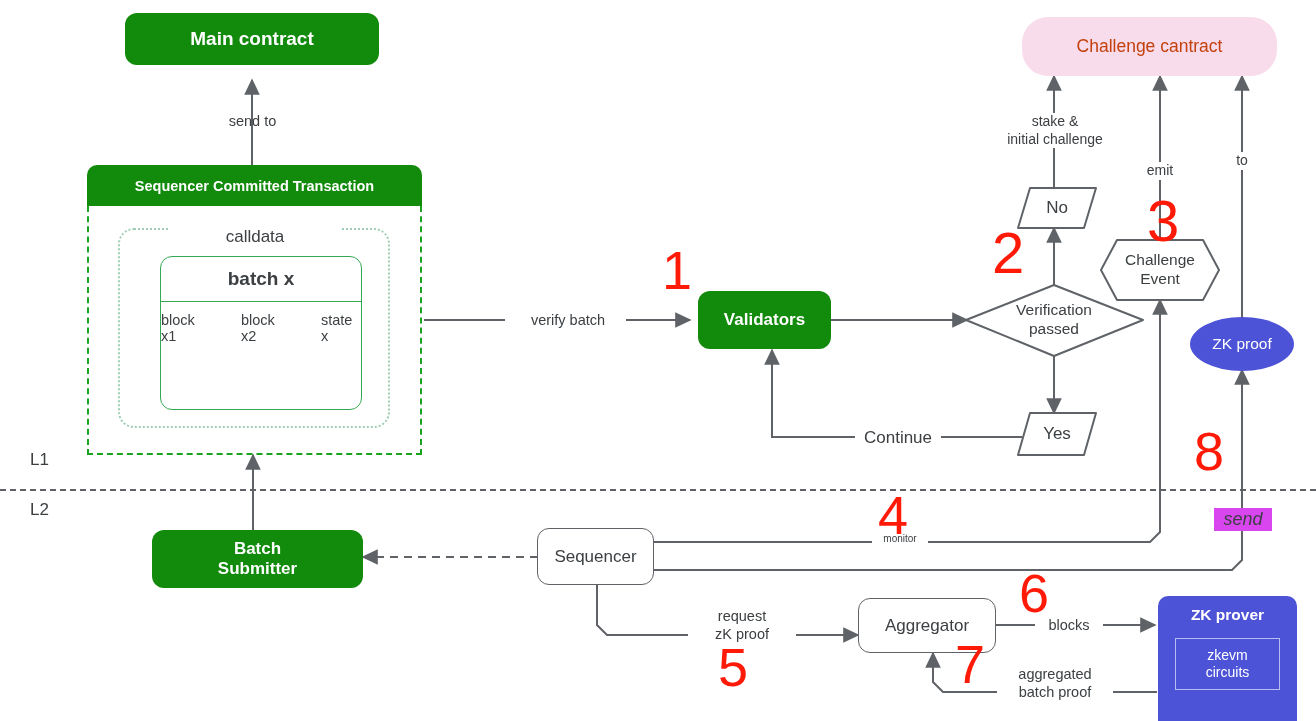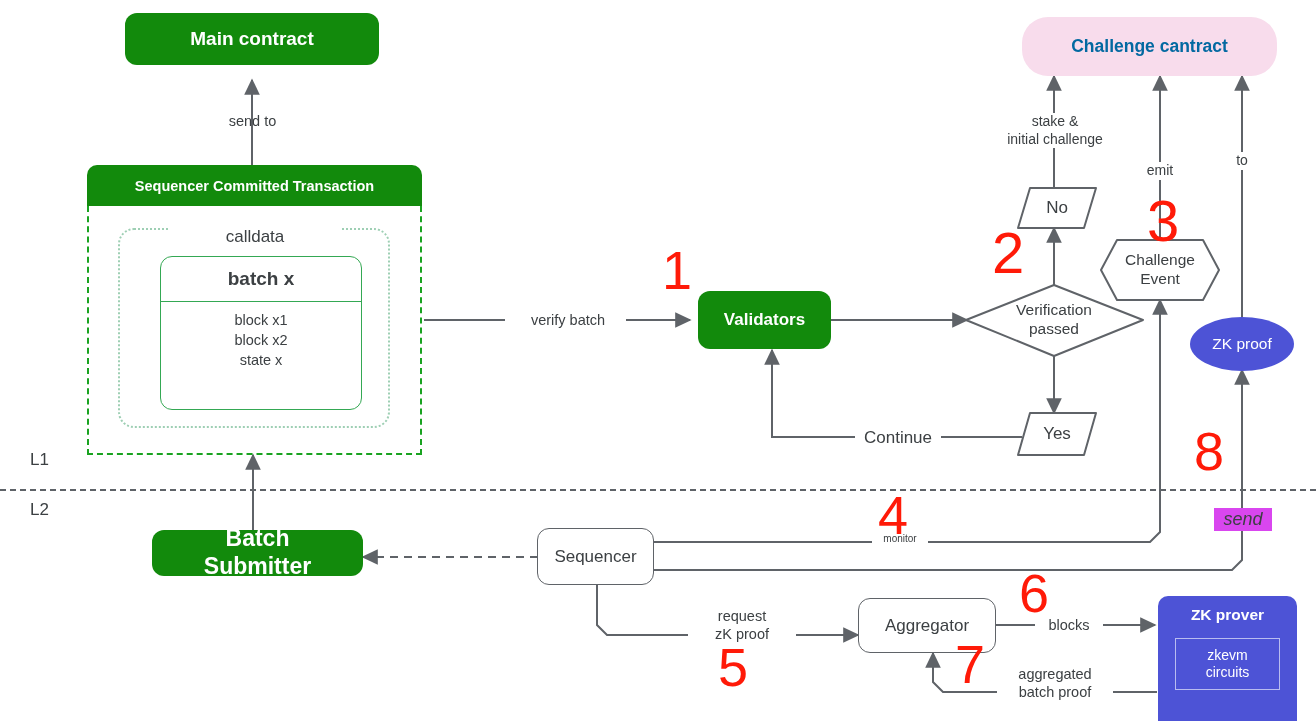--- a/index.html
+++ b/index.html
@@ -4,21 +4,21 @@
 <style>
   html,body{margin:0;padding:0;background:#ffffff;}
   body{font-family:"Liberation Sans","DejaVu Sans",sans-serif;}
   #stage{position:relative;width:1316px;height:721px;overflow:hidden;background:#fff;}
   #wires{position:absolute;left:0;top:0;width:1316px;height:721px;}
 
   .node{position:absolute;box-sizing:border-box;display:flex;align-items:center;justify-content:center;text-align:center;}
 
   .green-box{background:#128a0c;color:#fff;border-radius:12px;font-weight:bold;}
   .hdr-box{background:#128a0c;color:#fff;border-radius:10px 10px 0 0;font-weight:bold;}
-  .pink-box{background:#f8dcec;color:#0369a1;border-radius:26px;font-weight:bold;}
+  .pink-box{background:#f8dcec;color:#c2410c;border-radius:26px;}
   .blue-box{background:#4d53d6;color:#fff;border-radius:10px;}
   .blue-inner{position:absolute;box-sizing:border-box;border:1.5px solid #b9bcf0;color:#fff;
               display:flex;align-items:center;justify-content:center;text-align:center;line-height:1.25;}
   .plain-box{background:#fff;border:1.6px solid #5f6368;border-radius:12px;color:#3c4043;}
   .batch-outer{background:#fff;border:1.6px solid #34a853;border-radius:12px;}
   .calldata-box{position:absolute;box-sizing:border-box;border:2px dotted #9ecfb4;border-radius:16px;}
   .dashgreen{position:absolute;box-sizing:border-box;border:2.5px dashed #19a320;border-top:none;}
 
   .lbl{position:absolute;color:#3c4043;white-space:pre;line-height:1.25;}
   .lbl.c{text-align:center;}
@@ -103,21 +103,21 @@
 
   <div class="node hdr-box" style="left:87px;top:165px;width:335px;height:41px;font-size:14.5px;">Sequencer Committed Transaction</div>
   <div class="dashgreen" style="left:87px;top:206px;width:335px;height:249px;"></div>
 
   <div class="calldata-box" style="left:118px;top:228px;width:272px;height:200px;"></div>
   <div class="lbl c" style="left:170px;top:226px;width:170px;font-size:17px;background:#fff;">calldata</div>
 
   <div class="batch-outer" style="position:absolute;left:160px;top:256px;width:200px;height:152px;">
     <div style="height:44px;display:flex;align-items:center;justify-content:center;
                 font-size:19px;font-weight:bold;color:#3c4043;border-bottom:1.6px solid #34a853;">batch x</div>
-    <div style="padding-top:10px;display:flex;flex-direction:column;gap:4px;align-items:center;
+    <div style="padding-top:10px;display:flex;flex-direction:row;gap:30px;align-items:center;
                 font-size:14.5px;color:#3c4043;">
       <span>block x1</span>
       <span>block x2</span>
       <span>state x</span>
     </div>
   </div>
 
   <div class="node" style="left:986px;top:296px;width:136px;height:48px;font-size:15.5px;color:#3c4043;
               white-space:pre-line;line-height:1.2;">Verification
 passed</div>
@@ -125,21 +125,21 @@
   <div class="node green-box" style="left:698px;top:291px;width:133px;height:58px;font-size:17px;">Validators</div>
   <div class="node" style="left:1018px;top:188px;width:78px;height:40px;font-size:17px;color:#3c4043;">No</div>
   <div class="node" style="left:1018px;top:413px;width:78px;height:42px;font-size:17px;color:#3c4043;">Yes</div>
   <div class="node" style="left:1101px;top:242px;width:118px;height:56px;font-size:15.5px;color:#3c4043;
               white-space:pre-line;line-height:1.2;">Challenge
 Event</div>
   <div class="node txt-white" style="left:1190px;top:330px;width:104px;height:28px;font-size:15.5px;">ZK proof</div>
 
   <div class="node pink-box" style="left:1022px;top:17px;width:255px;height:59px;font-size:17.5px;">Challenge cantract</div>
 
-  <div class="node green-box" style="left:152px;top:530px;width:211px;height:46px;font-size:23px;
+  <div class="node green-box" style="left:152px;top:530px;width:211px;height:58px;font-size:17px;
               white-space:pre-line;line-height:1.2;">Batch
 Submitter</div>
 
   <div class="node plain-box" style="left:537px;top:528px;width:117px;height:57px;font-size:17px;">Sequencer</div>
 
   <div class="node plain-box" style="left:858px;top:598px;width:138px;height:55px;font-size:17px;">Aggregator</div>
 
   <div class="node blue-box" style="left:1158px;top:596px;width:139px;height:134px;">
     <div style="position:absolute;left:0;top:10px;width:139px;text-align:center;font-size:15.5px;font-weight:bold;">ZK prover</div>
     <div class="blue-inner" style="left:17px;top:42px;width:105px;height:52px;font-size:14px;white-space:pre-line;">zkevm

